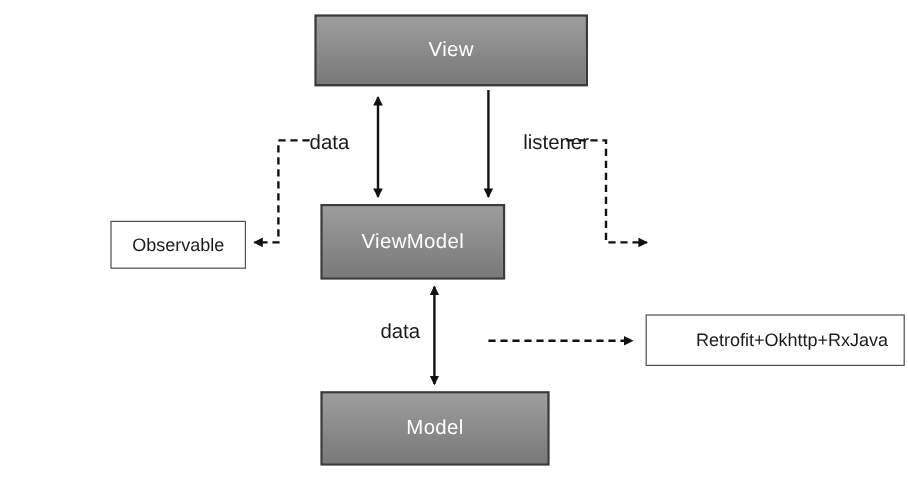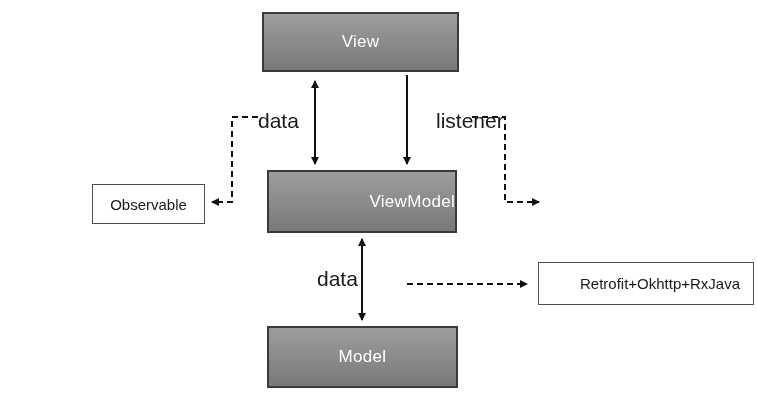--- a/index.html
+++ b/index.html
@@ -41,25 +41,25 @@
   }
   .node.white{
     background:var(--box-fill);
     border:1px solid var(--box-border);
     color:var(--box-text);
     font-size:15px;
   }
   .edge-label{
     position:absolute;
     color:var(--box-text);
-    font-size:21px;
+    font-size:17px;
     white-space:nowrap;
   }
-  #node-view{left:262px;top:12px;width:197px;height:60px;}
-  #node-viewmodel{left:267px;top:170px;width:190px;height:63px;justify-content:flex-end;}
+  #node-view{left:262px;top:12px;width:228px;height:60px;}
+  #node-viewmodel{left:267px;top:170px;width:154px;height:63px;}
   #node-model{left:267px;top:326px;width:191px;height:62px;}
   #node-observable{left:92px;top:184px;width:113px;height:40px;}
   #node-bindingcommand{left:549px;top:180px;width:179px;height:42px;}
   #node-retrofit{left:538px;top:262px;width:216px;height:43px;padding-left:28px;}
   #label-data-top{left:258px;top:109px;}
   #label-listener{left:416px;top:109px;margin-left:20px;}
   #label-data-bottom{left:317px;top:267px;}
 </style>
 </head>
 <body>

